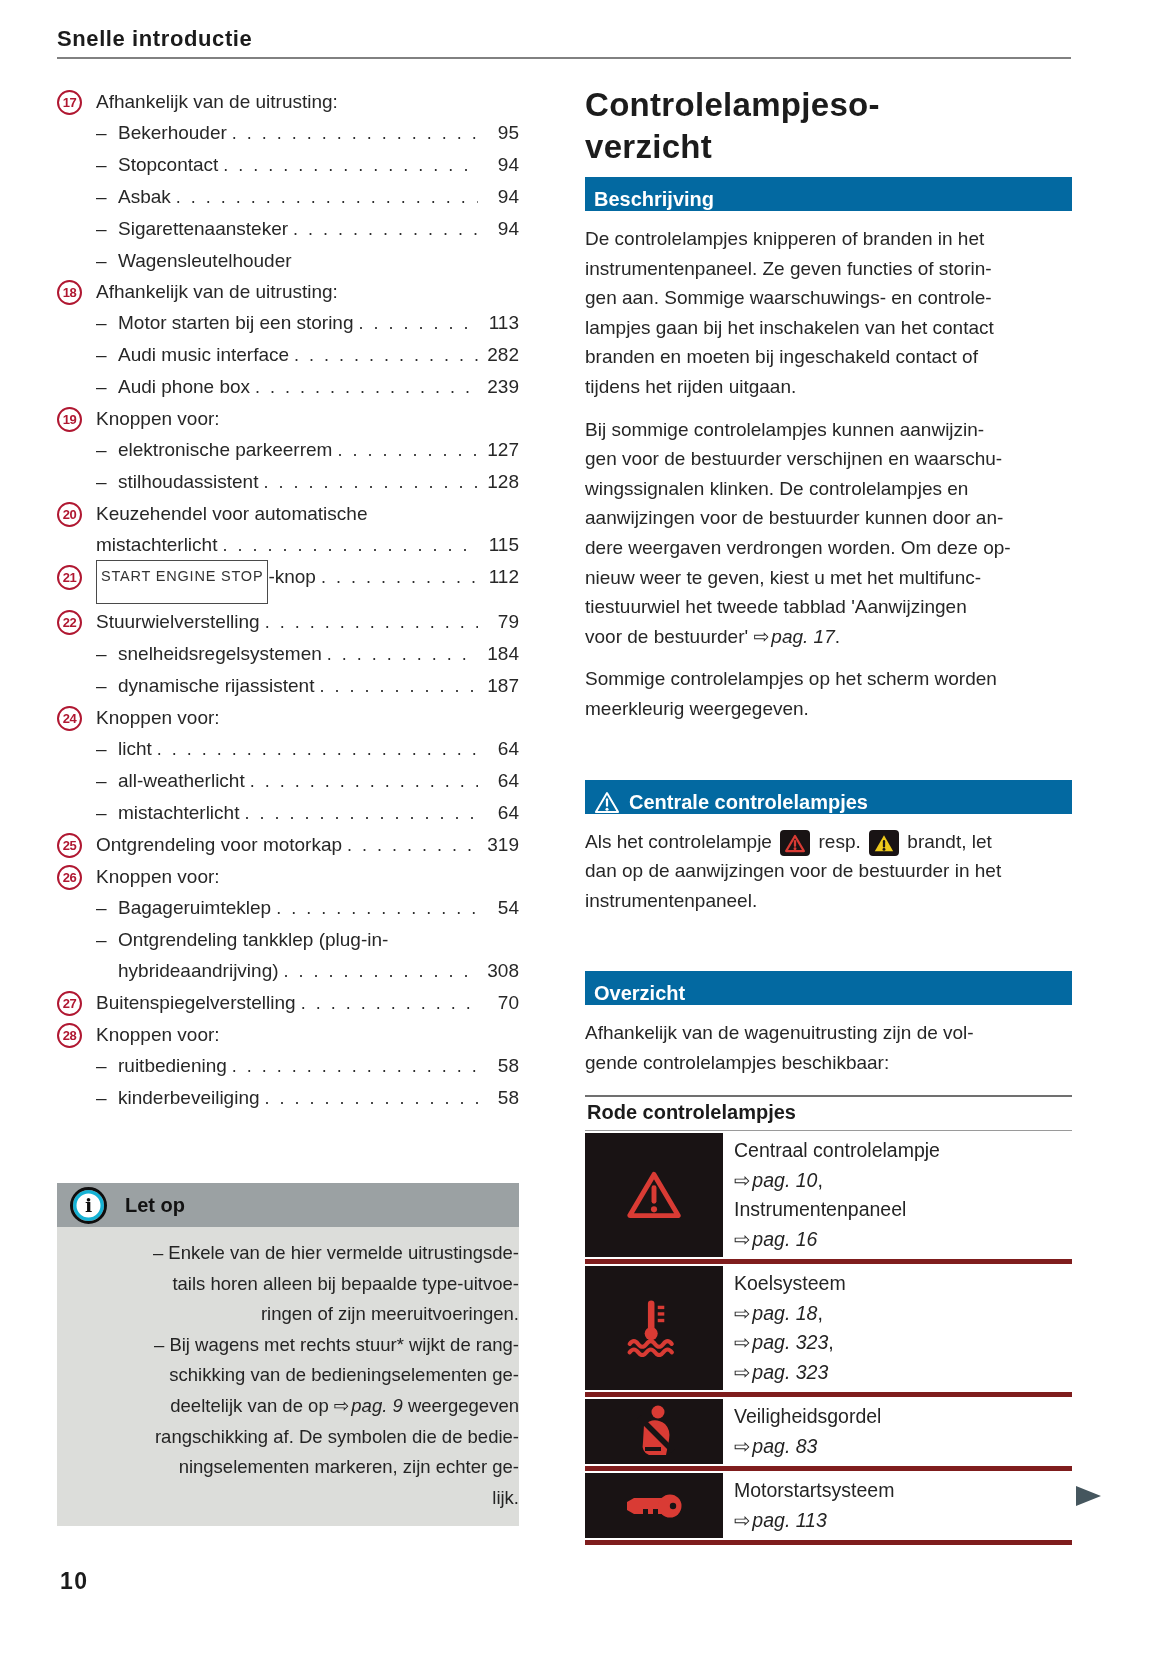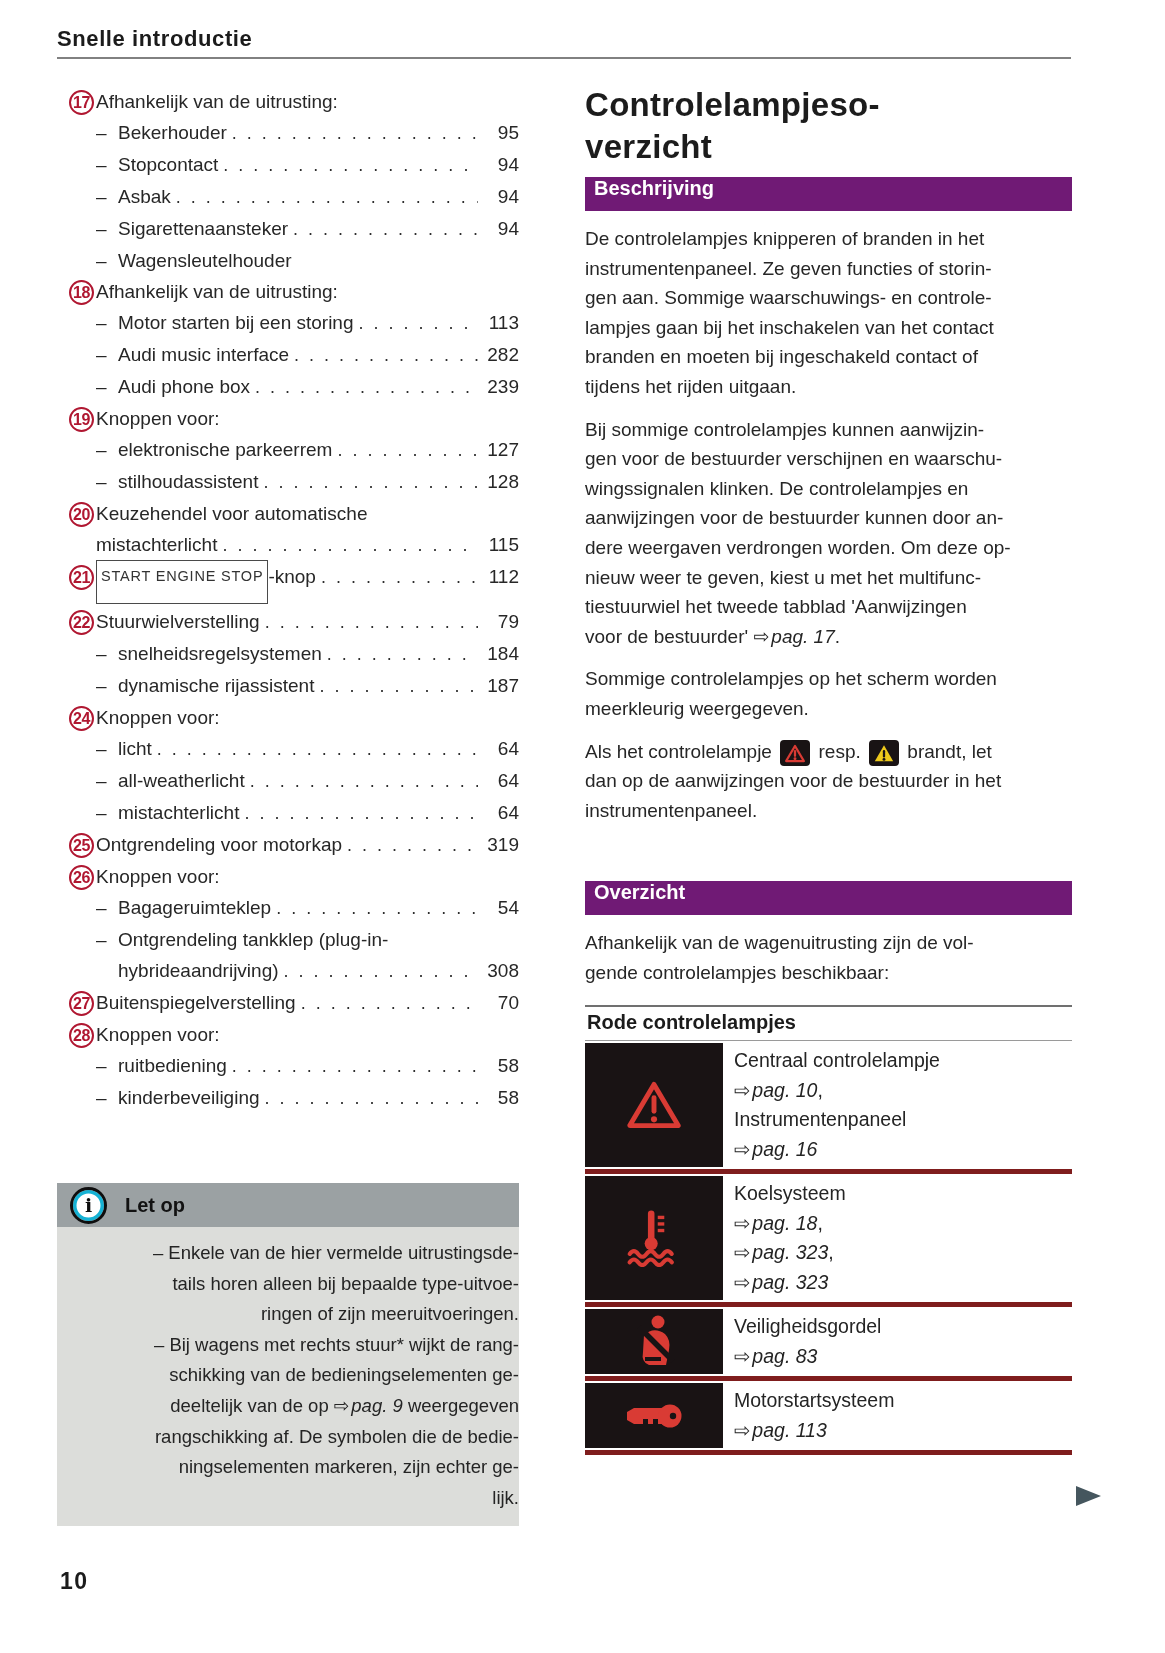--- a/index.html
+++ b/index.html
@@ -12,22 +12,22 @@
     letter-spacing:.6px;color:#1b1b1b;}
   .headrule{position:absolute;left:57px;top:57px;width:1014px;height:1.5px;background:#818181;}
   .pagenum{position:absolute;left:60px;top:1568px;font-size:23px;font-weight:bold;
     letter-spacing:1.5px;color:#1b1b1b;}
 
   
   .leftcol{position:absolute;left:57px;top:86px;width:462px;}
   .lrow{position:relative;display:flex;align-items:baseline;line-height:31px;
     font-size:19px;padding-left:39px;color:#272727;}
   .lrow.ind2{padding-left:61px;}
-  .numcirc{position:absolute;left:12px;top:4px;width:21px;height:21px;border:2px solid #b01731;
-    border-radius:50%;color:#b01731;font-size:16px;font-weight:bold;display:flex;
+  .numcirc{position:absolute;left:0;top:4px;width:21px;height:21px;border:2px solid #b01731;
+    border-radius:50%;color:#b01731;font-size:13px;font-weight:bold;display:flex;
     align-items:center;justify-content:center;letter-spacing:-.5px;}
   .dash{width:22px;flex:none;}
   .ltext{flex:none;white-space:nowrap;}
   .boxed{flex:none;border:1.5px solid #4a4a4a;font-size:14.5px;letter-spacing:.8px;
     padding:0 4px 11px 4px;color:#333;position:relative;top:-2px;}
   .leader{flex:1 1 auto;overflow:hidden;white-space:nowrap;margin:0 5px;color:#2e2e2e;}
   .leader::after{content:". . . . . . . . . . . . . . . . . . . . . . . . . . . . . . . . . . . . . . . .";
     letter-spacing:2.5px;font-size:18px;}
   .lpage{flex:none;min-width:36px;text-align:right;}
 
@@ -40,22 +40,22 @@
     font-family:"DejaVu Serif",serif;font-weight:bold;font-size:19px;color:#0e0e0e;flex:none;}
   .notetitle{font-size:20px;font-weight:bold;color:#121212;}
   .notebody{background:#dcddda;padding:11px 0 13px 14px;font-size:18.5px;
     line-height:30.6px;color:#242424;text-align:right;}
   .nline.cont{padding-left:26px;}
 
   
   .rightcol{position:absolute;left:585px;top:84px;width:487px;}
   .rtitle{font-size:33px;font-weight:bold;line-height:42px;color:#1c1c1c;
     letter-spacing:.3px;margin-bottom:9px;}
-  .secbar{background:#701a75;color:#fff;font-size:20px;font-weight:bold;height:34px;
-    display:flex;align-items:flex-start;padding-left:9px;gap:9px;margin-top:56px;}
+  .secbar{background:#0369a1;color:#fff;font-size:20px;font-weight:bold;height:34px;
+    display:flex;align-items:flex-end;padding-left:9px;gap:9px;margin-top:56px;}
   .secbar.first{margin-top:4px;}
   .secbar svg{flex:none;display:block;}
   .rp{font-size:19px;line-height:29.6px;margin:13px 0 0 0;color:#262626;}
   .xarrow{margin-right:2px;}
   .pagref{font-style:italic;}
   .chip{display:inline-flex;width:30px;height:26px;background:#191314;border-radius:4px;
     align-items:center;justify-content:center;vertical-align:-5px;margin:0 3px;}
 
   
   .wtable{margin-top:18px;border-top:2px solid #707070;}
@@ -274,20 +274,28 @@
 
 <div class="rightcol">
   <div class="rtitle" id="rtitle">Controlelampjeso-<br>verzicht</div>
   <div id="right-sections">
       <div class="secbar first">
         <span>Beschrijving</span>
       </div>
       <div class="rp">De controlelampjes knipperen of branden in het<br>instrumentenpaneel. Ze geven functies of storin-<br>gen aan. Sommige waarschuwings- en controle-<br>lampjes gaan bij het inschakelen van het contact<br>branden en moeten bij ingeschakeld contact of<br>tijdens het rijden uitgaan.</div>
       <div class="rp">Bij sommige controlelampjes kunnen aanwijzin-<br>gen voor de bestuurder verschijnen en waarschu-<br>wingssignalen klinken. De controlelampjes en<br>aanwijzingen voor de bestuurder kunnen door an-<br>dere weergaven verdrongen worden. Om deze op-<br>nieuw weer te geven, kiest u met het multifunc-<br>tiestuurwiel het tweede tabblad 'Aanwijzingen<br>voor de bestuurder' <span class="xref"><span class="xarrow">⇨</span><i class="pagref">pag.&nbsp;17</i></span>.</div>
       <div class="rp">Sommige controlelampjes op het scherm worden<br>meerkleurig weergegeven.</div>
+      <div class="secbar">
+        <svg width="26" height="23" viewBox="0 0 64 58">
+          <path d="M32 5 L60 53 H4 Z" fill="none" stroke="#fff" stroke-width="5" stroke-linejoin="round"></path>
+          <line x1="32" y1="21" x2="32" y2="37" stroke="#fff" stroke-width="5.5" stroke-linecap="round"></line>
+          <circle cx="32" cy="46" r="3.8" fill="#fff"></circle>
+        </svg>
+        <span>Centrale controlelampjes</span>
+      </div>
       <div class="rp">Als het controlelampje <span class="chip">
           <svg width="22" height="19" viewBox="0 0 64 58">
             <path d="M32 6 L59 52 H5 Z" fill="none" stroke="#d93b34" stroke-width="7" stroke-linejoin="round"></path>
             <line x1="32" y1="22" x2="32" y2="36" stroke="#d93b34" stroke-width="7" stroke-linecap="round"></line>
             <circle cx="32" cy="45" r="4.5" fill="#d93b34"></circle>
           </svg>
         </span> resp. <span class="chip">
           <svg width="22" height="19" viewBox="0 0 64 58">
             <path d="M32 4 L60 53 H4 Z" fill="#eec91b"></path>
             <line x1="32" y1="22" x2="32" y2="38" stroke="#191314" stroke-width="7" stroke-linecap="round"></line>

